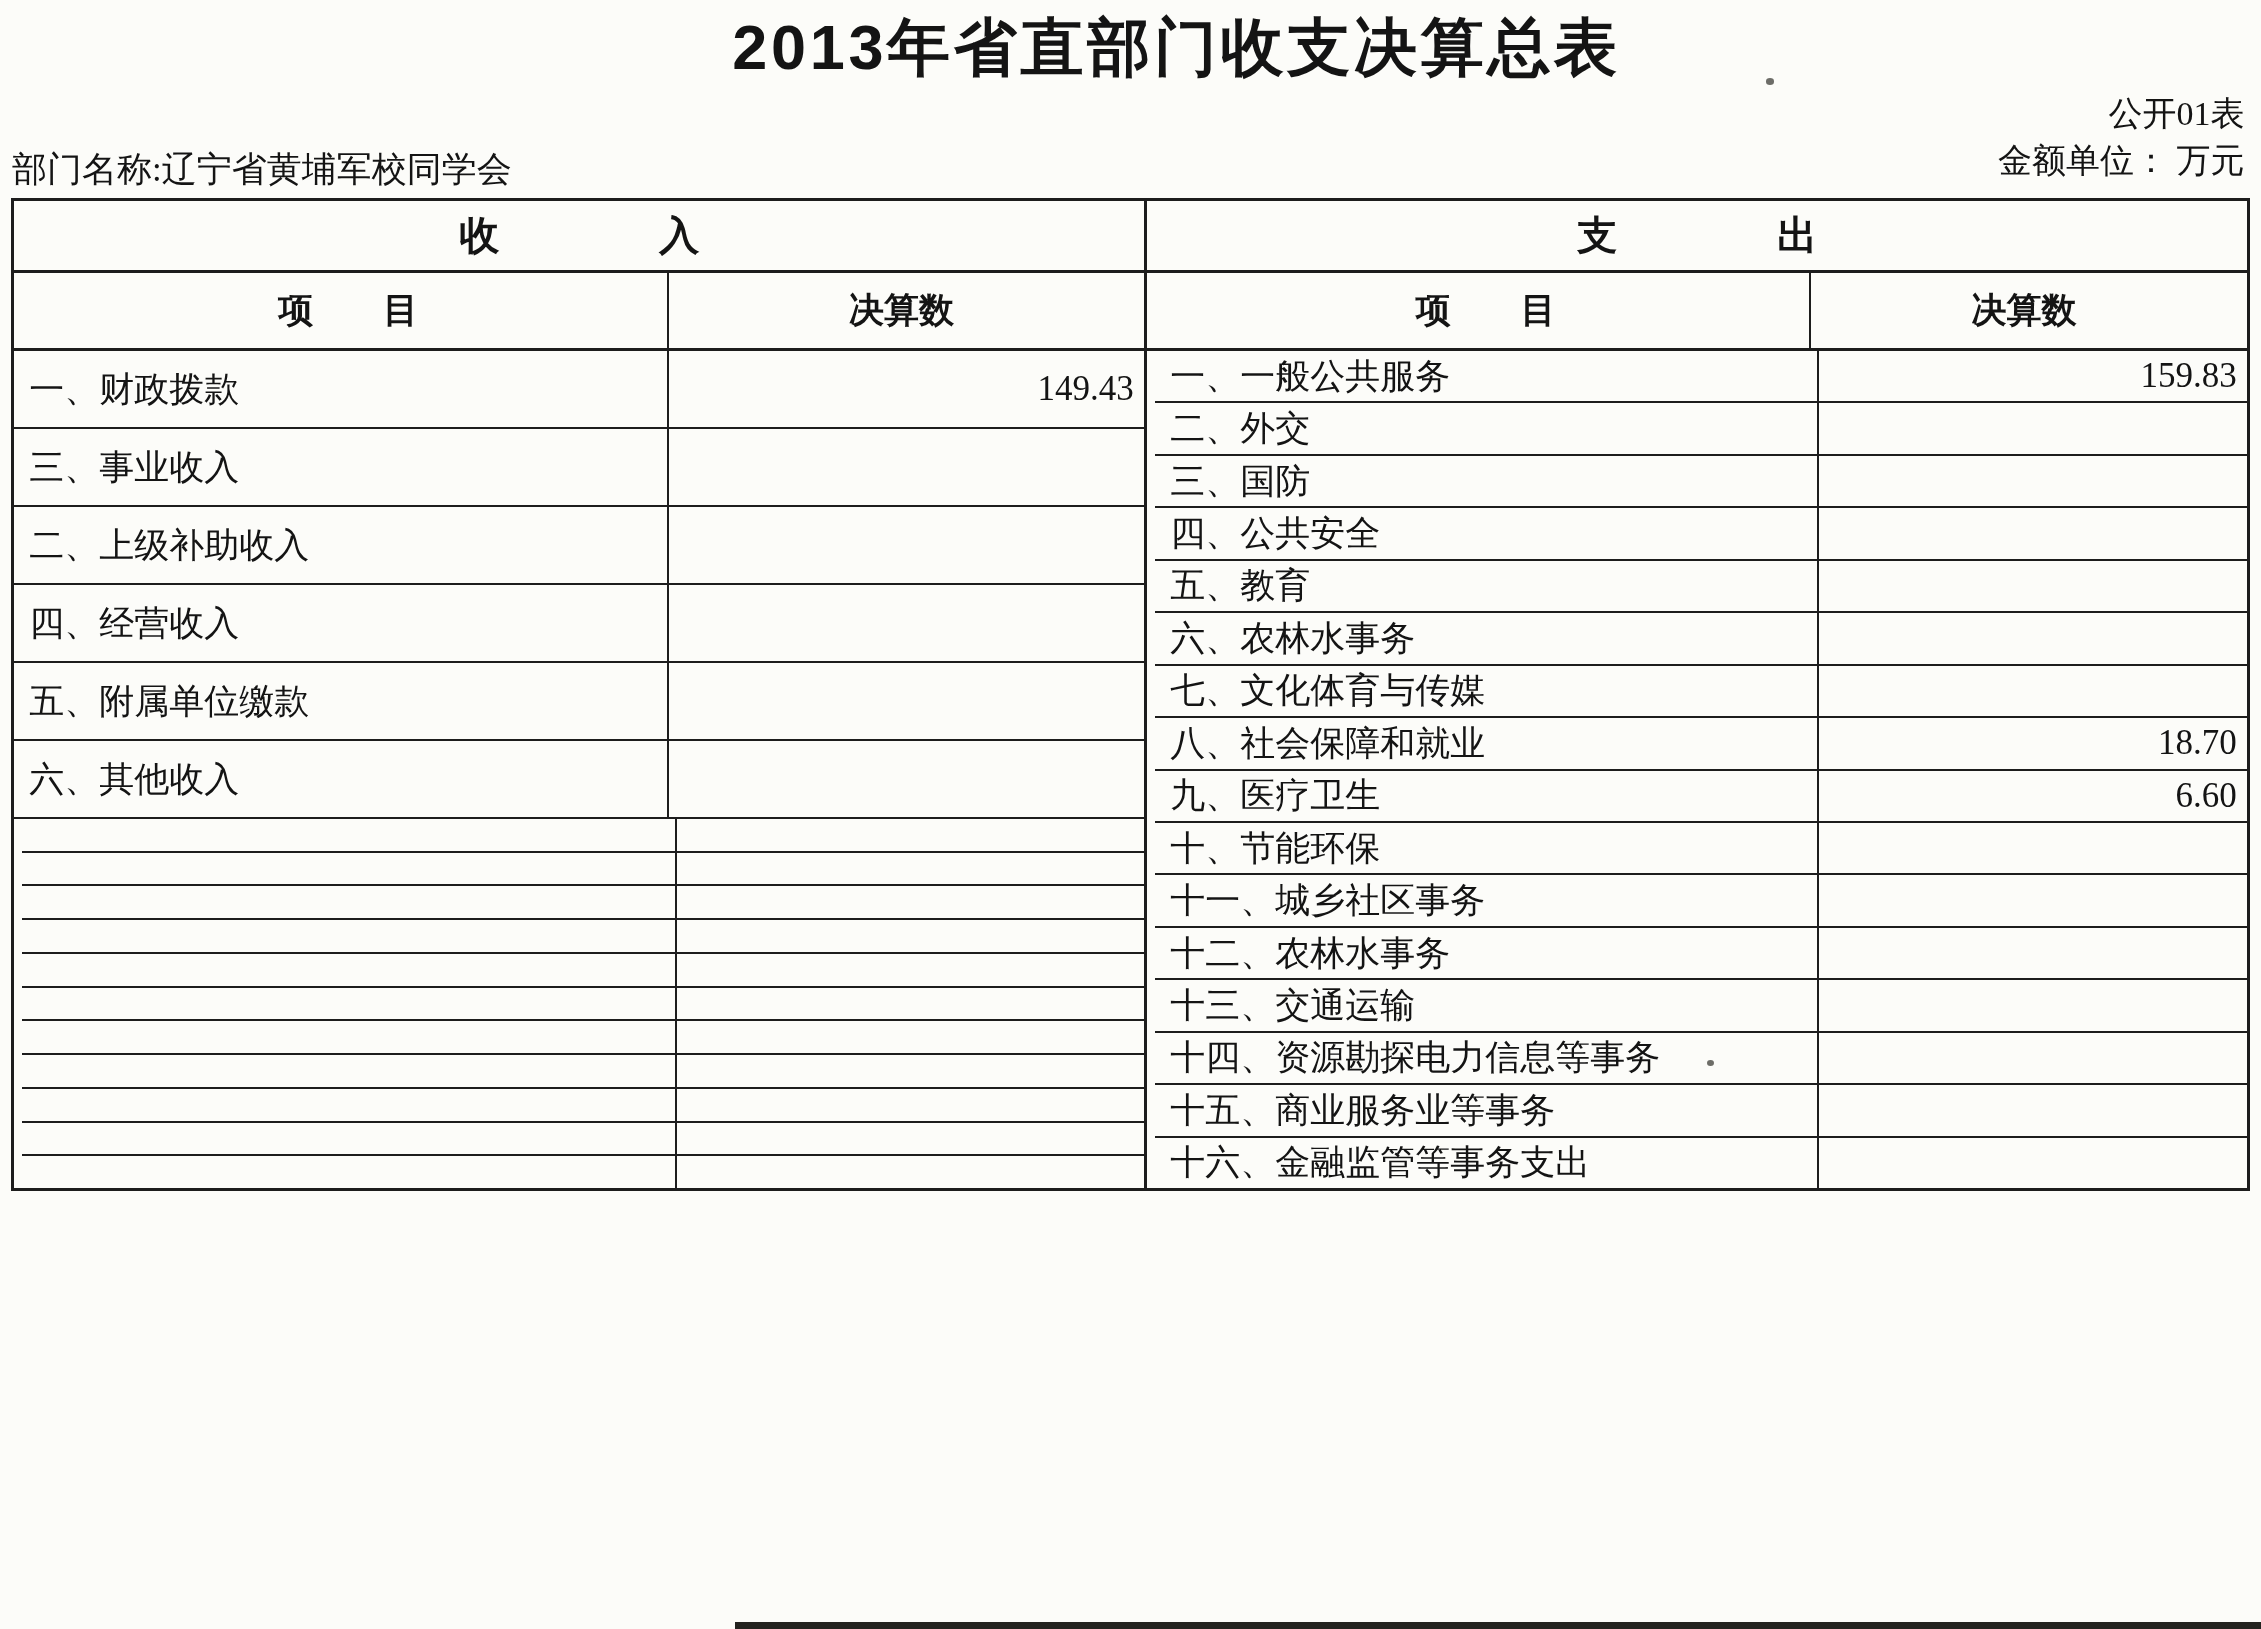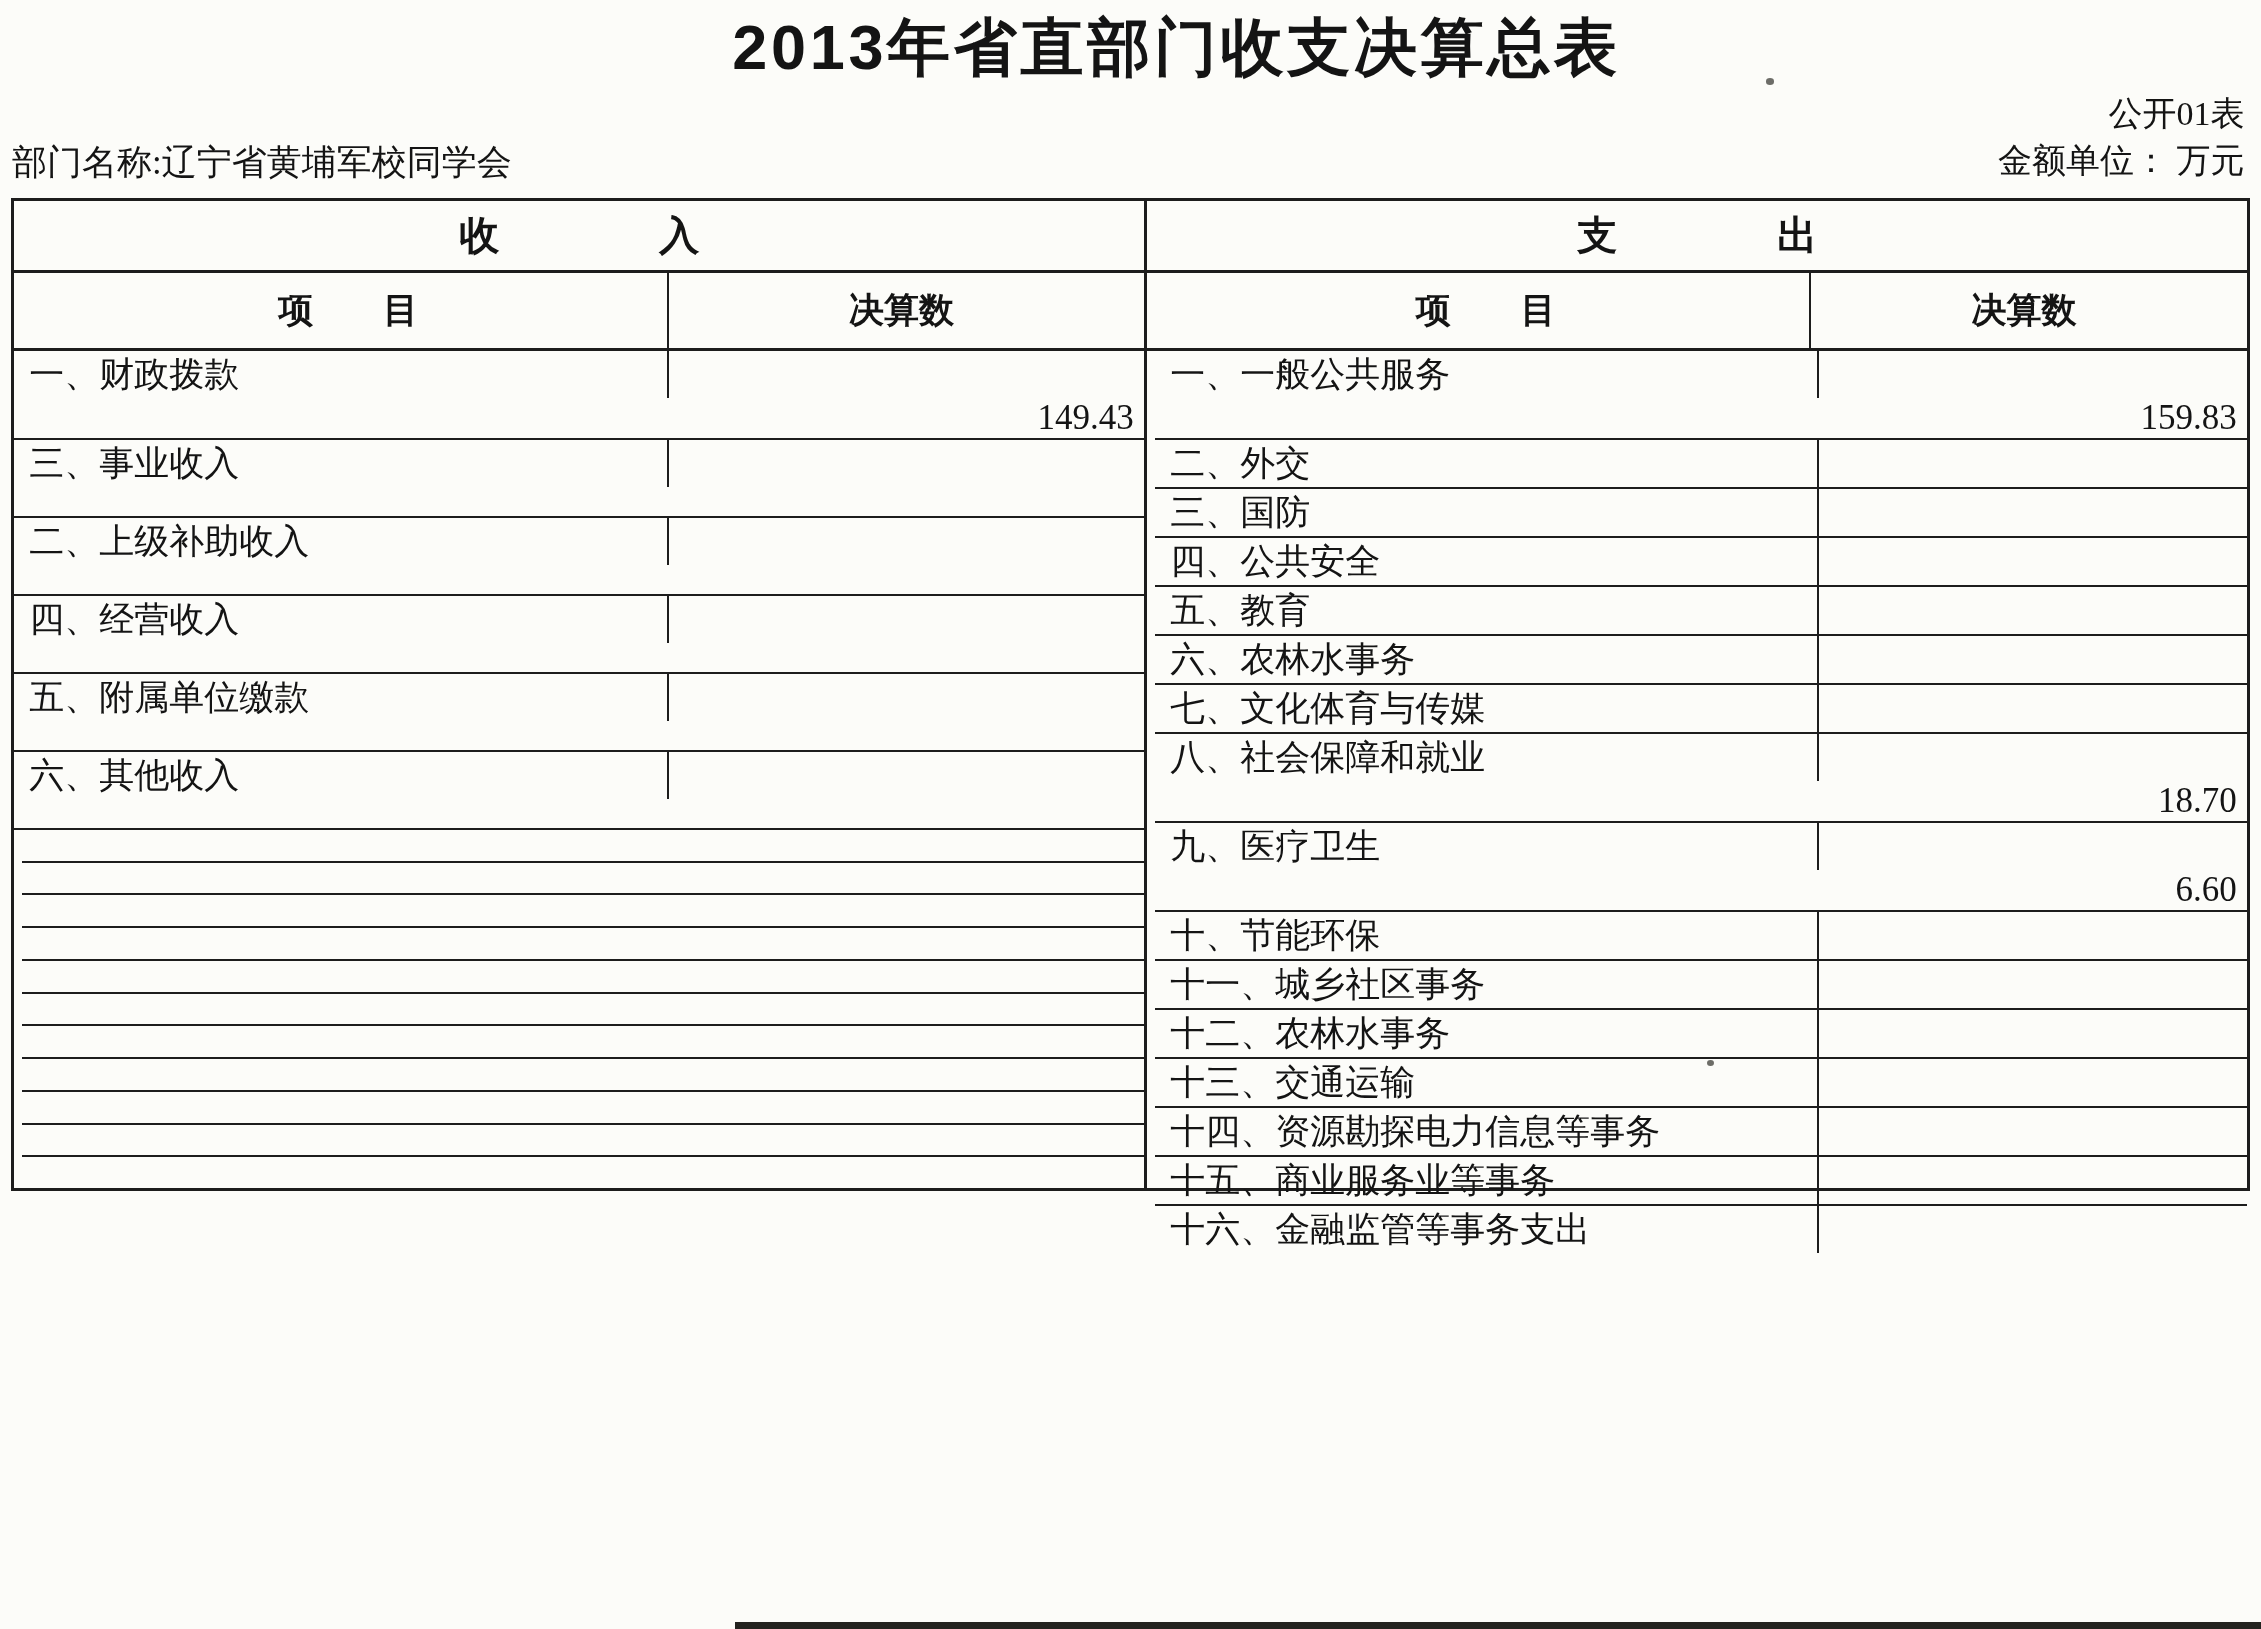--- a/index.html
+++ b/index.html
@@ -22,21 +22,21 @@
     position:absolute;top:4.5px;left:0;width:100%;
     text-align:center;
     font-family:"Liberation Sans","DejaVu Sans",sans-serif;
     font-weight:bold;font-size:63px;letter-spacing:3.7px;margin-left:46px;
   }
   .meta-right{
     position:absolute;top:91px;right:16.4px;
     text-align:right;font-size:34px;line-height:1.38;
   }
   .dept-label{
-    position:absolute;top:139px;left:12px;
+    position:absolute;top:146px;left:12px;
     font-size:35px;
   }
   .sheet{
     position:absolute;left:11.2px;top:198px;width:2239px;height:993px;
     border:3px solid var(--line);
     box-sizing:border-box;
     display:flex;flex-direction:row;
     background:var(--paper);
   }
   .half{display:flex;flex-direction:column;box-sizing:border-box;}
@@ -47,21 +47,21 @@
     font-size:40px;font-weight:bold;
     border-bottom:3px solid var(--line);box-sizing:border-box;
   }
   .colhdr{
     flex:0 0 78px;display:flex;flex-direction:row;
     border-bottom:3px solid var(--line);box-sizing:border-box;
     font-weight:bold;font-size:35px;
   }
   .colhdr .cell{display:flex;align-items:center;justify-content:center;}
   .row{
-    display:flex;flex-direction:column;
+    display:flex;
     border-bottom:2.2px solid var(--line);box-sizing:border-box;
   }
   .row:last-child{border-bottom:none;}
   .half-left .row.labeled{flex:0 0 78px;}
   .half-left .row.filler, .half-right .row{flex:1 1 0;margin-left:8px;}
   .cell{box-sizing:border-box;display:flex;align-items:center;overflow:hidden;}
   .cell.item{border-right:2.2px solid var(--line);padding-left:15px;font-size:35px;}
   .cell.amount{justify-content:flex-end;padding-right:10.4px;font-size:35px;}
   .half-left .cell.item{width:655px;}
   .half-left .cell.amount{flex:1;}

